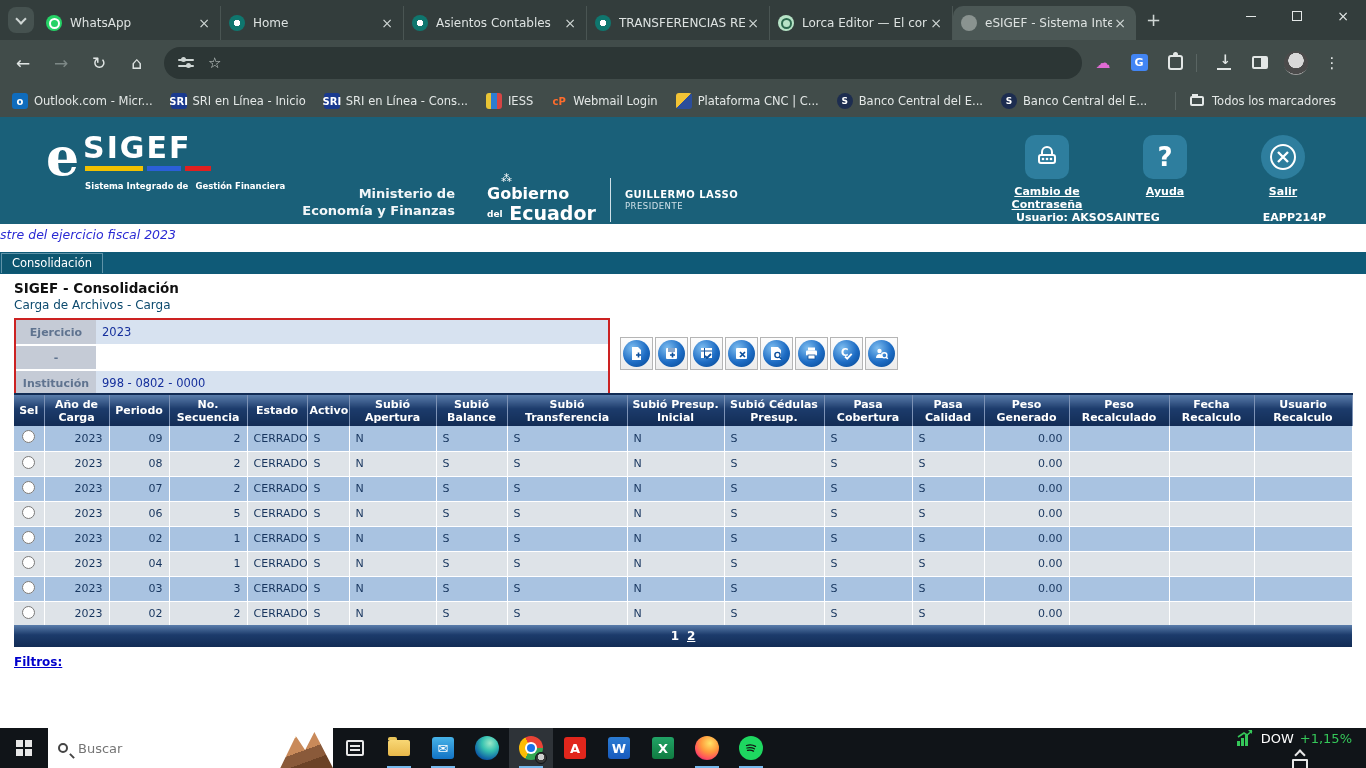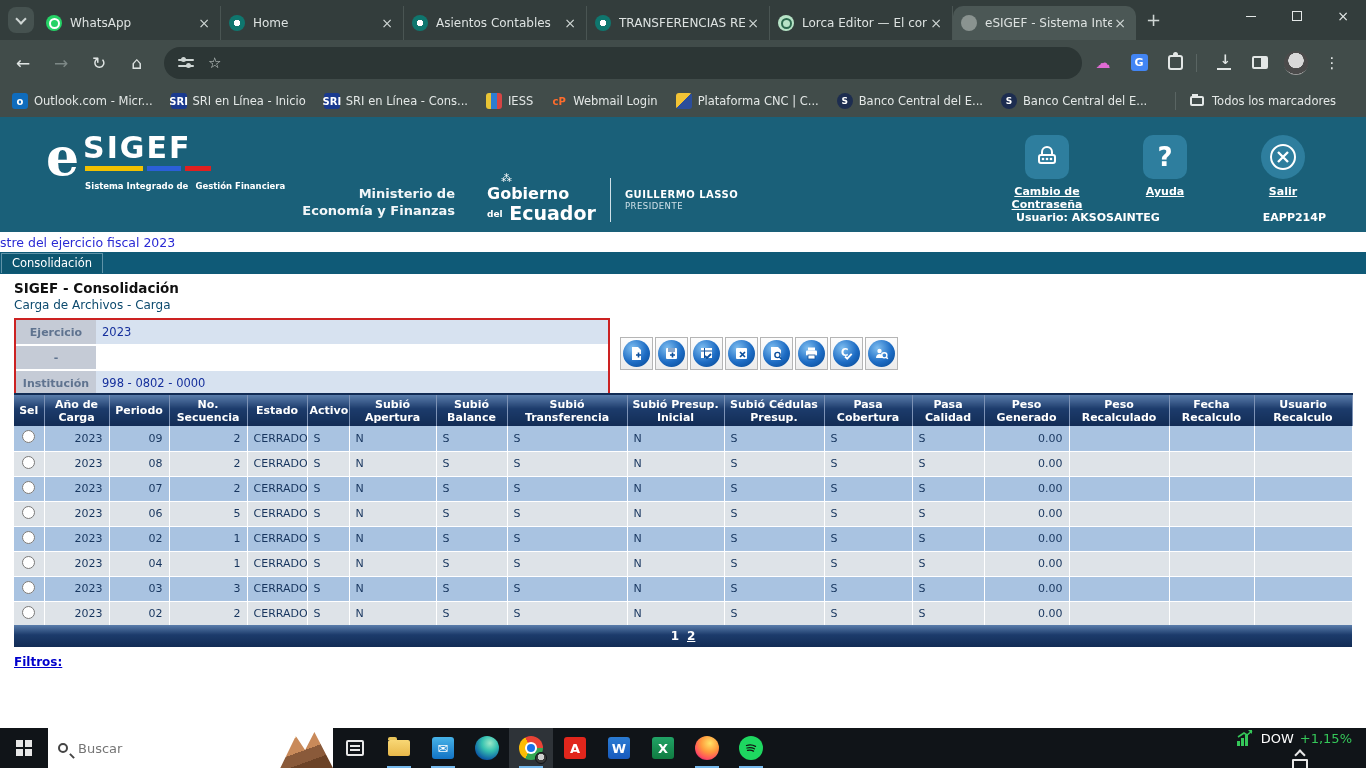--- a/index.html
+++ b/index.html
@@ -90,21 +90,21 @@
   .pres{ font-size:10px; font-weight:bold; line-height:12px; letter-spacing:.5px; }
   .pres-title{ font-size:8.5px; color:#cfe0e8; letter-spacing:.5px; }
   .hdr-actions{ position:absolute; right:40px; top:18px; display:flex; gap:32px; }
   .action{ text-align:center; width:86px; }
   .action-ic{ width:44px; height:44px; margin:0 auto 6px; background:#2e7e9e; border-radius:10px; display:flex; align-items:center; justify-content:center; color:#fff; }
   .action-ic.round{ background:#2e7e9e; border-radius:50%; }
   .action-label{ font-size:11px; font-weight:bold; text-decoration:underline; line-height:13px; color:#fff; display:block; }
   .qmark{ font-size:26px; font-weight:bold; }
   .hdr-user{ position:absolute; right:40px; top:94px; width:310px; display:flex; justify-content:space-between; font-size:11px; font-weight:bold; }
 
-  .marquee{ position:absolute; top:232px; left:0; width:1366px; height:20px; background:#fff; overflow:hidden; }
+  .marquee{ position:absolute; top:224px; left:0; width:1366px; height:20px; background:#fff; overflow:hidden;font-style:italic; }
   .marquee span{ font-size:12.5px; color:#2a2ad4; line-height:20px; margin-left:0px; display:inline-block; }
   .menubar{ position:absolute; top:252px; left:0; width:1366px; height:22px; background:#0f5a77; }
   .menu-tab{ display:inline-block; margin:1px 0 0 1px; padding:2px 10px 3px; font-size:11.5px; color:#fff; background:#0d5670; border:1px solid #5f93a8; border-bottom:none; }
 
   .content{ position:absolute; top:274px; left:0; width:1366px; height:454px; background:#fff; }
   .page-title{ position:absolute; left:14px; top:6px; font-size:13.5px; font-weight:bold; color:#111; }
   .page-subtitle{ position:absolute; left:14px; top:24px; font-size:12px; color:#0c4a6e; }
 
   .form-box{ position:absolute; left:14px; top:44px; width:596px; border:2px solid #cc2222; background:#fff; }
   .form-row{ display:flex; border-bottom:2px solid #fff; }

